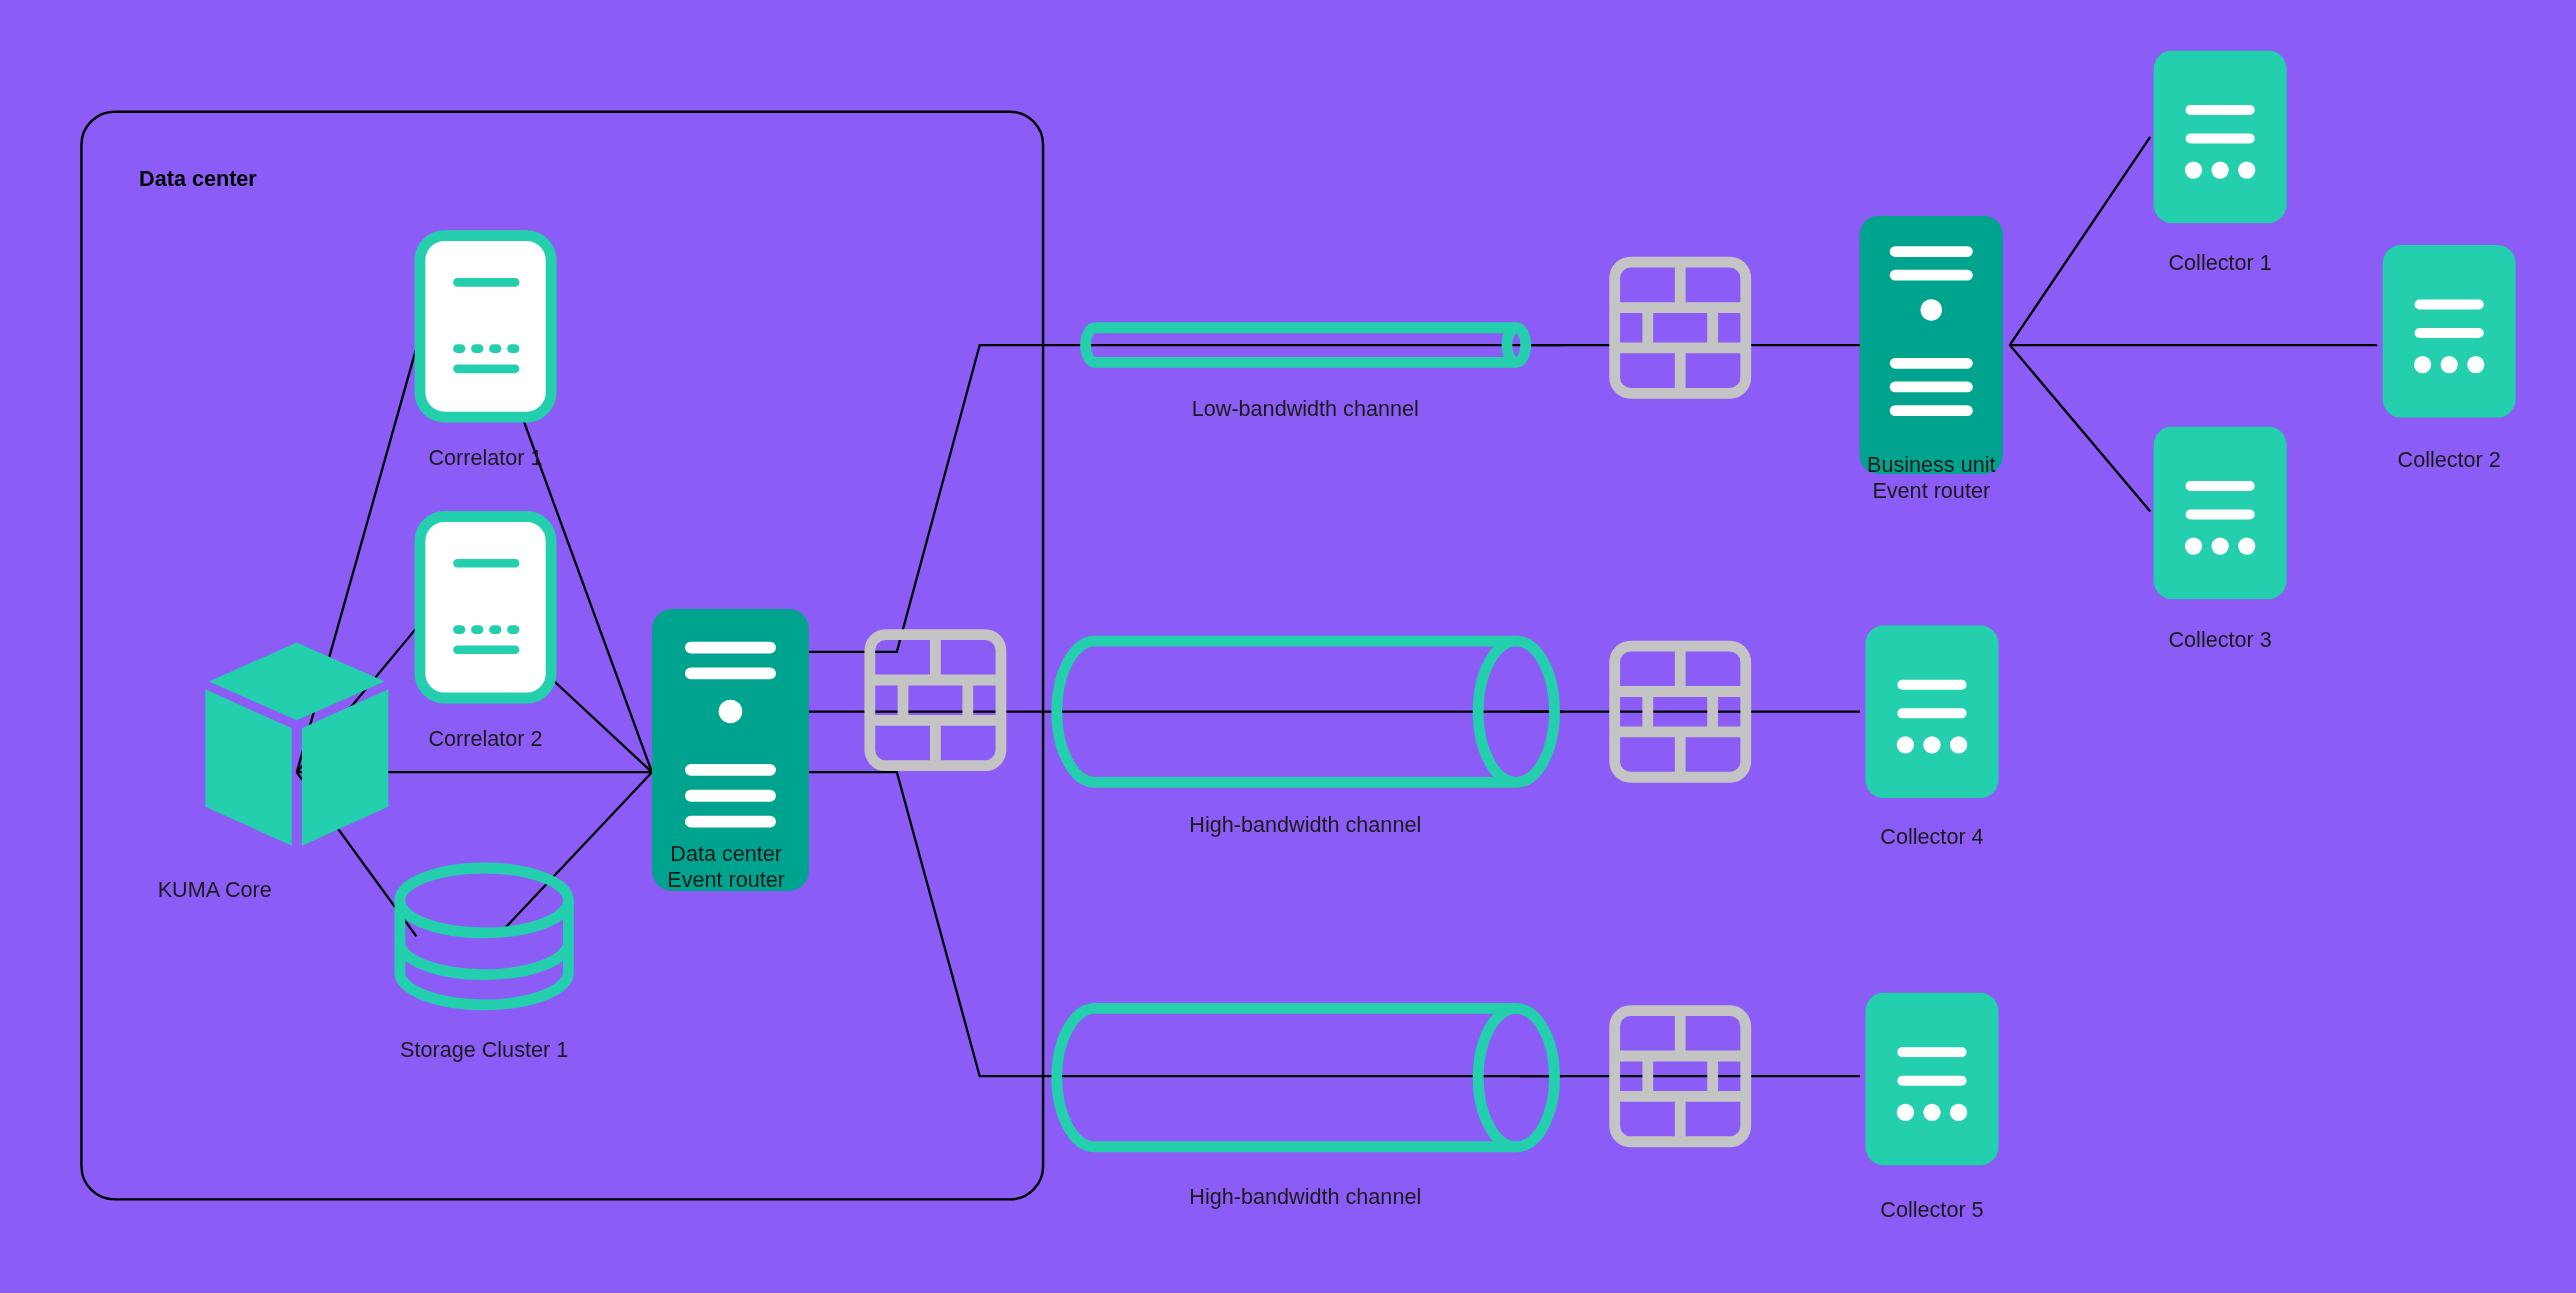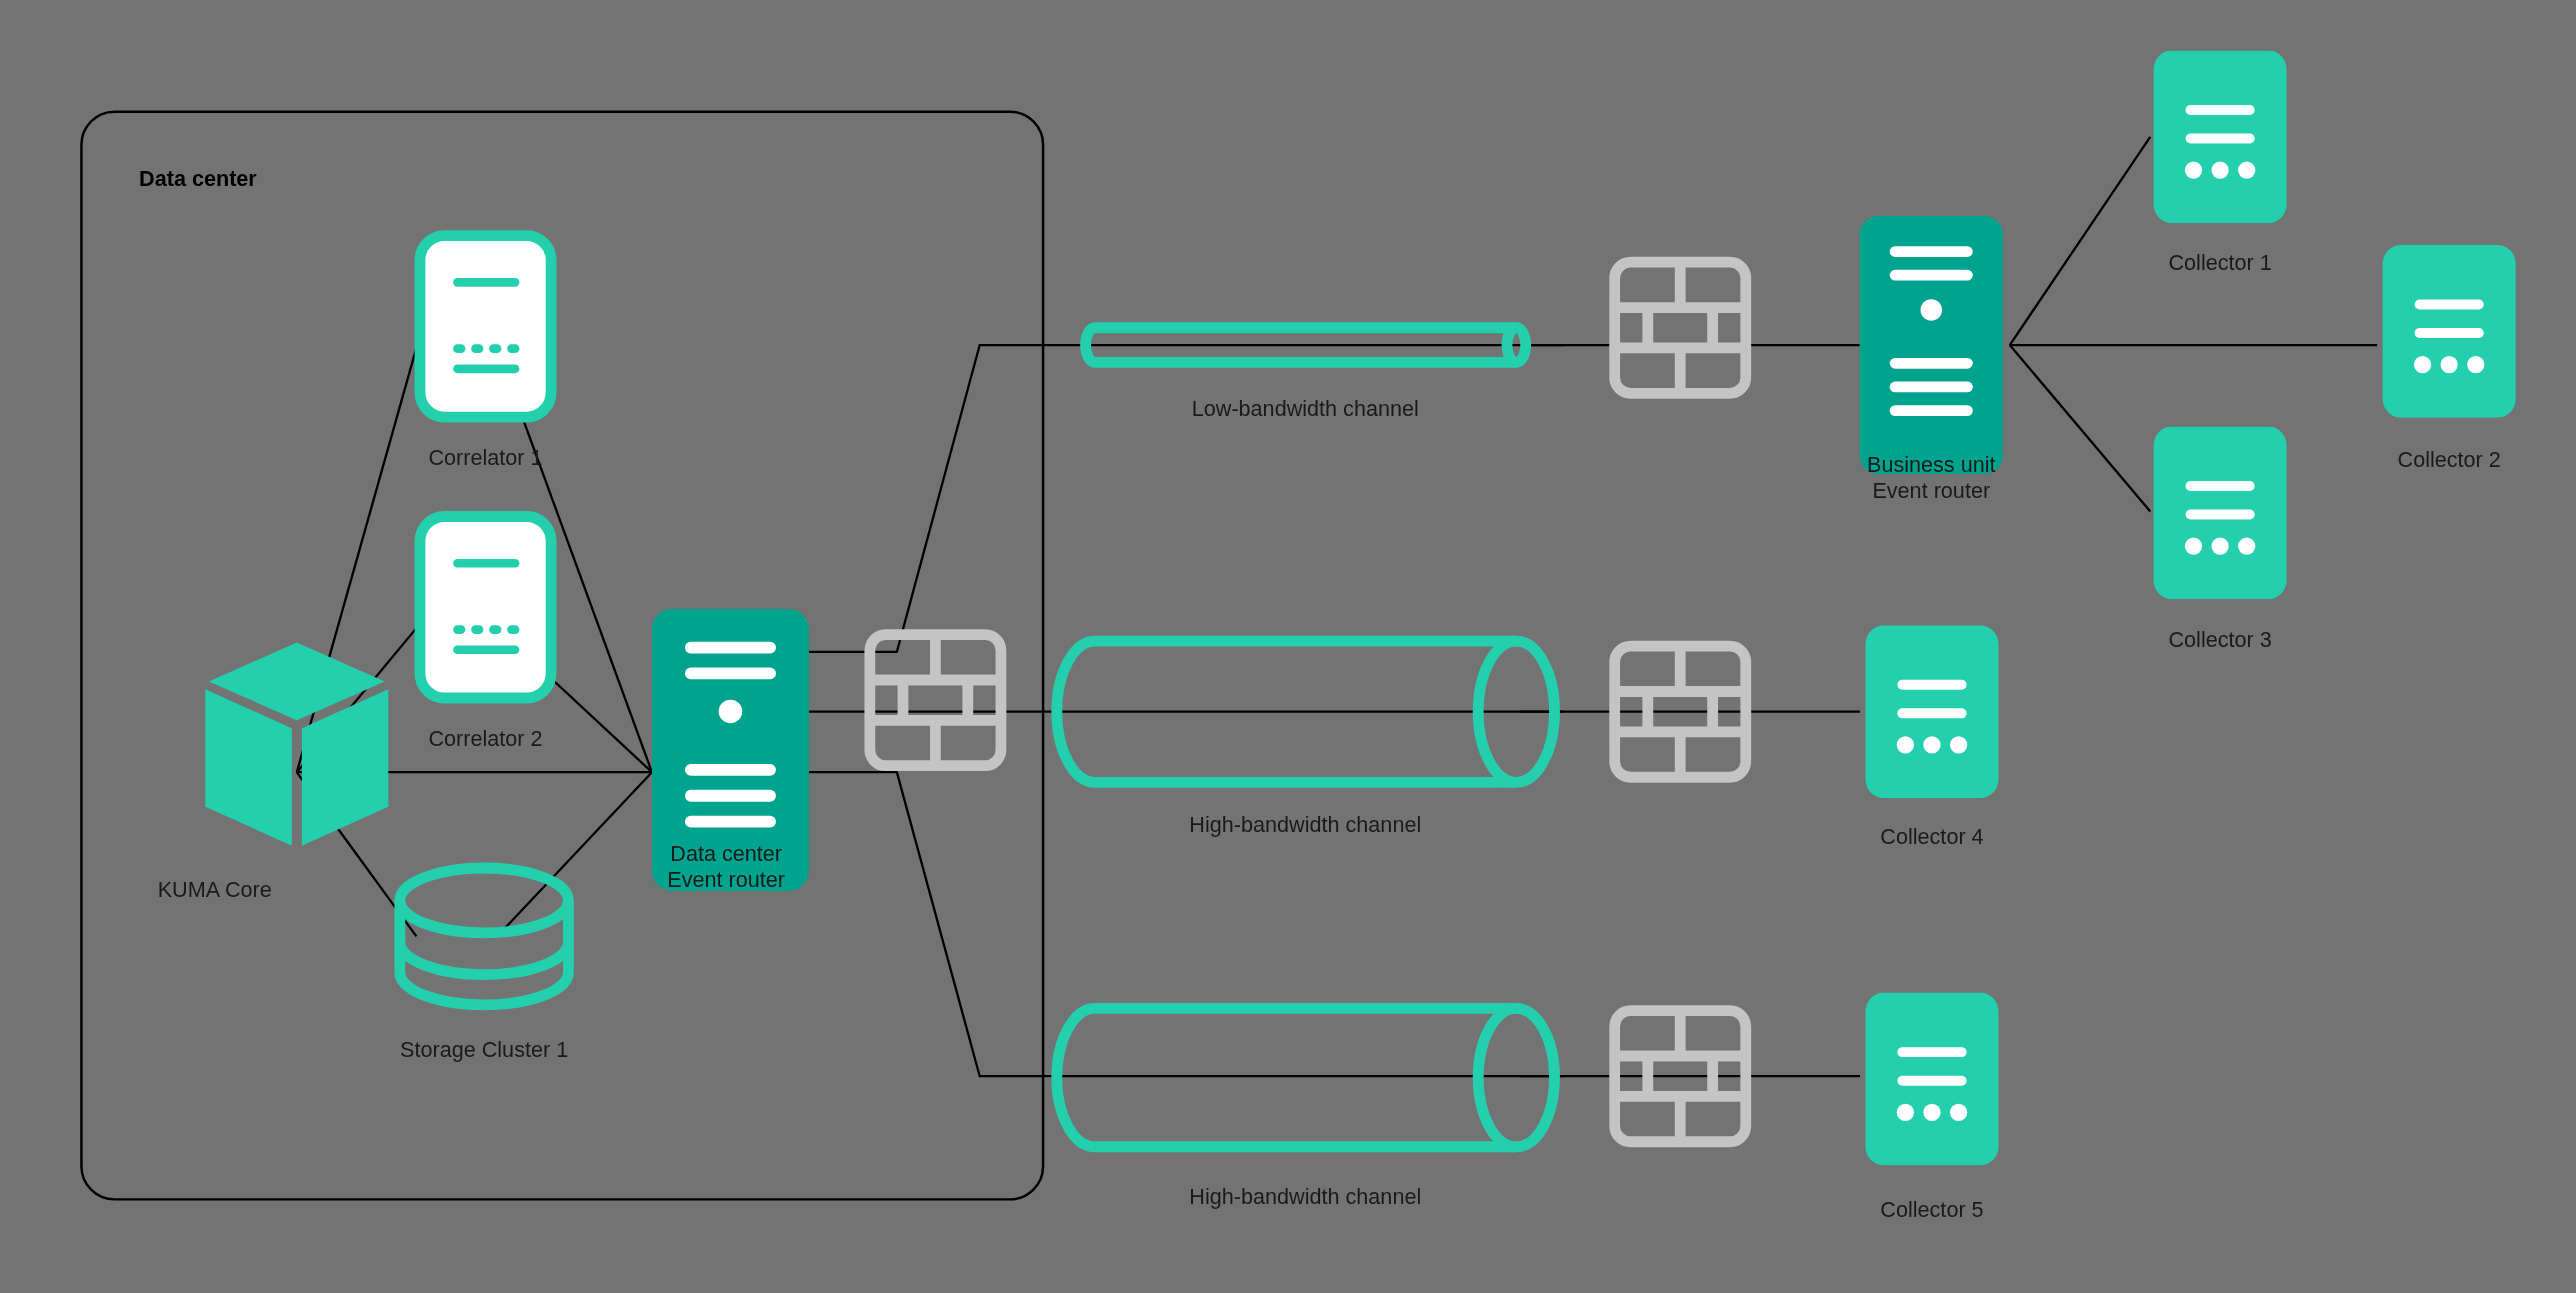--- a/index.html
+++ b/index.html
@@ -11,21 +11,21 @@
   body {
     width: 2576px;
     height: 1293px;
     font-family: "Liberation Sans", sans-serif;
     overflow: hidden;
   }
   #diagram-root {
     position: relative;
     width: 2576px;
     height: 1293px;
-    background: #737373;
+    background: #8b5cf6;
     text-align: center;
   }
   svg.diagram-canvas {
     display: block;
     width: 2576px;
     height: 1293px;
   }
   .node-label {
     font-family: "Liberation Sans", sans-serif;
     font-size: 30px;

